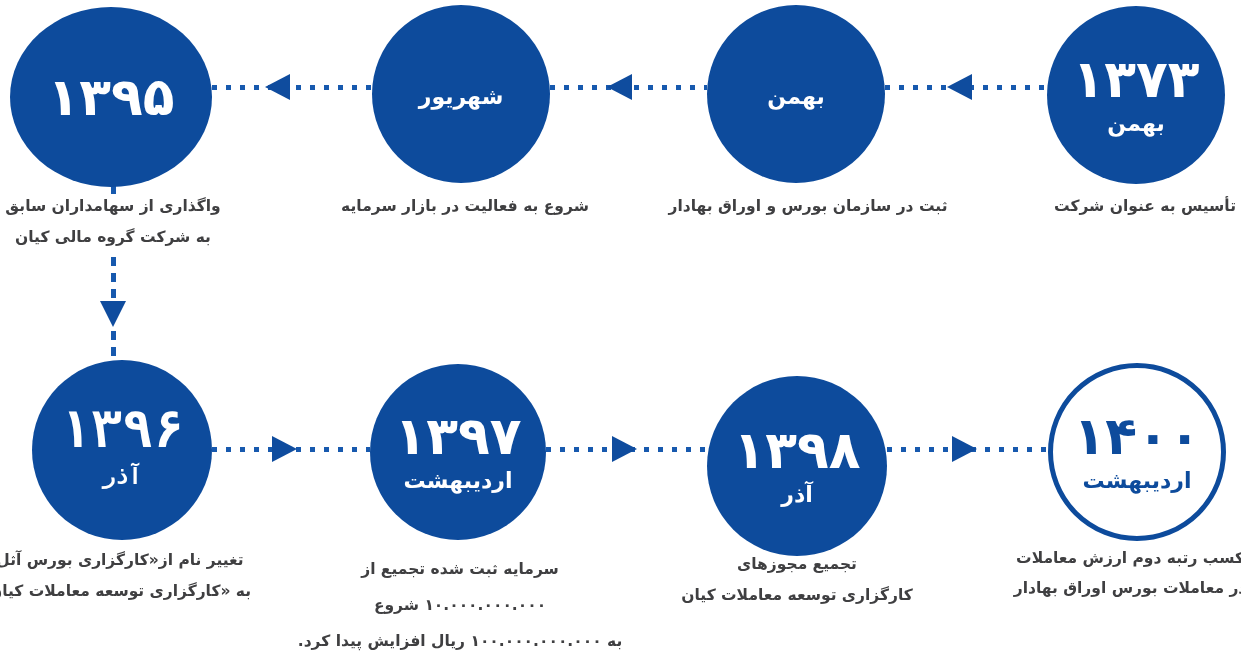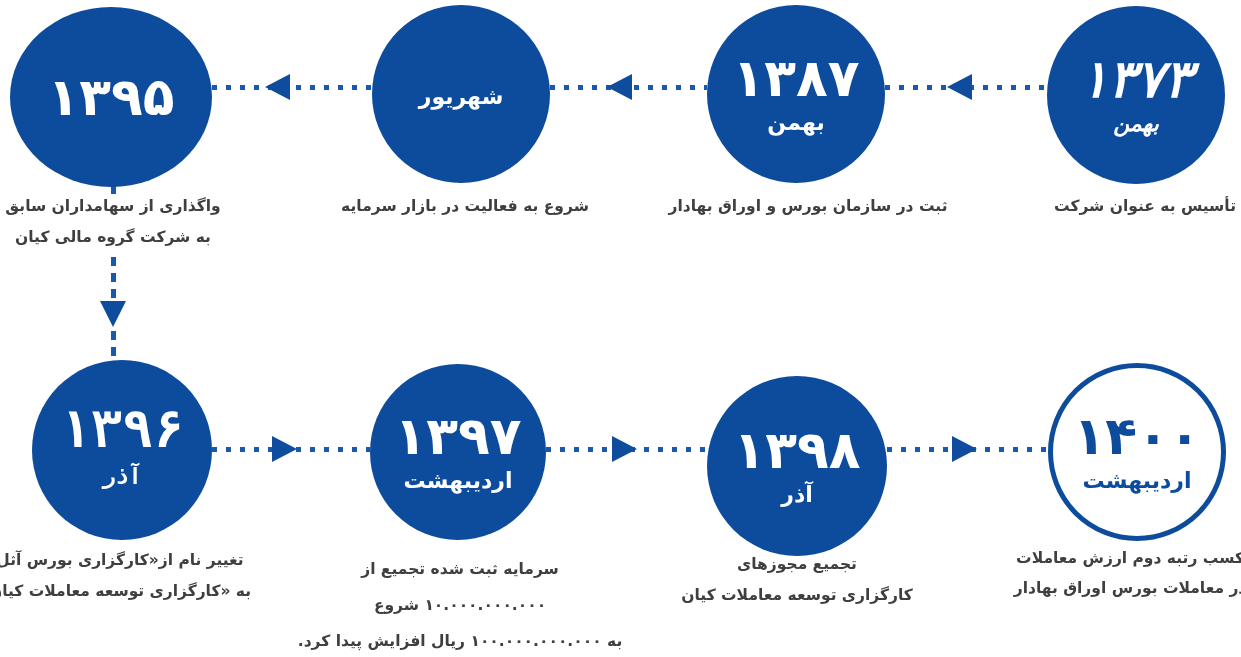--- a/index.html
+++ b/index.html
@@ -20,21 +20,21 @@
   }
   .year{color:var(--year-text,#ffffff);font-weight:bold;font-size:52px;line-height:1;white-space:nowrap;}
   .month{color:var(--year-text,#ffffff);font-weight:bold;font-size:22px;line-height:1.25;margin-top:5px;white-space:nowrap;}
   .month:empty{display:none;}
   .outline{background:var(--outline-circle-bg,#ffffff);border:5px solid var(--circle-fill,#0d4b9c);}
   .outline .year,.outline .month{color:var(--circle-fill,#0d4b9c);}
 
   .c1{left:10px;top:7px;width:202px;height:180px;}
   .c2{left:372px;top:5px;width:178px;height:178px;}
   .c3{left:707px;top:5px;width:178px;height:178px;}
-  .c4{left:1047px;top:6px;width:178px;height:178px;font-style:italic;}
+  .c4{left:1047px;top:6px;width:178px;height:178px;}
   .c5{left:32px;top:360px;width:180px;height:180px;font-family:Liberation Mono, monospace;}
   .c6{left:370px;top:364px;width:176px;height:176px;}
   .c7{left:707px;top:376px;width:180px;height:180px;}
   .c8{left:1048px;top:363px;width:168px;height:168px;}
 
   
   .caption{
     position:absolute;color:var(--caption-text,#3f3f41);
     font-weight:bold;font-size:15.5px;line-height:31px;
     text-align:center;direction:rtl;
@@ -106,21 +106,20 @@
   <div class="tri tri-right t6"></div>
 
   <div class="circle c1">
     <div class="year">۱۳۹۵</div>
 
   </div>
   <div class="circle c2">
     <div class="month">شهریور</div>
   </div>
   <div class="circle c3">
-    <div class="year">۱۳۸۷</div>
     <div class="month">بهمن</div>
   </div>
   <div class="circle c4">
     <div class="year">۱۳۷۳</div>
     <div class="month">بهمن</div>
   </div>
 
   <div class="circle c5">
     <div class="year">۱۳۹۶</div>
     <div class="month">آذر</div>

